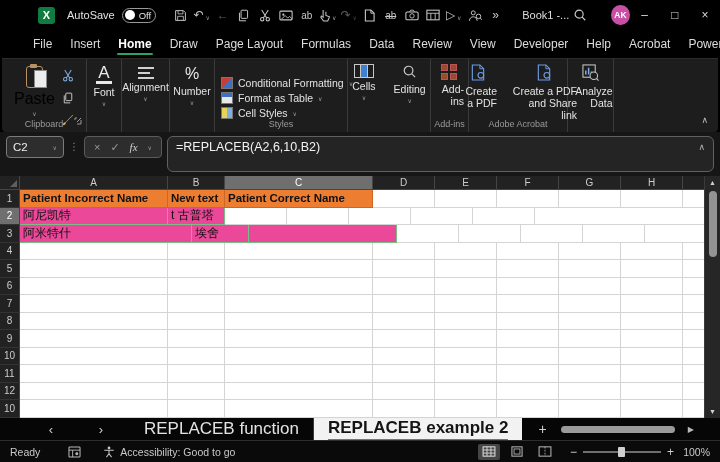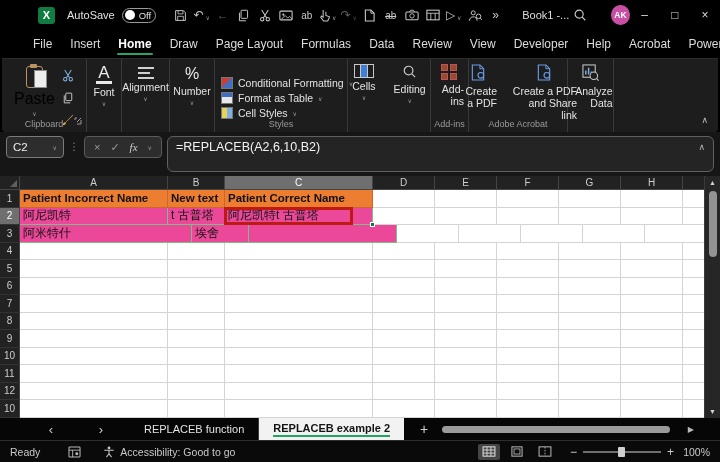--- a/index.html
+++ b/index.html
@@ -103,21 +103,21 @@
   .vscroll{position:absolute;top:0;right:0;width:16px;bottom:0;background:#262626;border-left:1px solid #3a3a3a;display:flex;flex-direction:column;align-items:center}
   .vs-arrow{color:#d0d0d0;font-size:7px;height:13px;display:flex;align-items:center}
   .vs-thumb{width:8px;height:66px;background:#939393;border-radius:4px;margin-top:2px}
   .vs-bottom{margin-top:auto}
 
   
   .tabbar{height:22px;flex:0 0 22px;background:#060606;display:flex;align-items:center;color:#d5d5d5}
   .tab-nav{width:22px;text-align:center;color:#cfcfcf;font-size:13px;line-height:1}
   .tab-nav.first{margin-left:40px}
   .tab-nav.second{margin-left:28px}
-  .sheet-tab{height:100%;display:flex;align-items:center;padding:16px 14px;font-size:11px;white-space:nowrap}
+  .sheet-tab{height:100%;display:flex;align-items:center;padding:16px 14px;font-size:17px;white-space:nowrap}
   .sheet-tab.inactive{color:#e2e2e2;margin-left:18px;border-right:1px solid #3a3a3a}
   .sheet-tab.active{background:#f2f2f2;color:#141414;font-weight:bold}
   .sheet-tab.active .tab-underline{border-bottom:2px solid #21a366;padding-bottom:1px}
   .add-sheet{margin-left:16px;font-size:14px;color:#cfcfcf}
   .h-scroll{flex:1;height:7px;margin:0 8px 0 14px;display:flex;align-items:center}
   .h-thumb{height:7px;width:96%;background:#9a9a9a;border-radius:4px}
   .h-arrow{color:#b8b8b8;font-size:8px;margin-right:26px}
 
   
   .statusbar{height:22px;flex:0 0 22px;background:#0a0a0a;border-top:1px solid #2e2e2e;display:flex;align-items:center;color:#c9c9c9;font-size:10.5px}
@@ -425,21 +425,20 @@
           <div class="cell" style="width: 62px;"></div>
           <div class="cell" style="width: 62px;"></div>
           <div class="cell" style="width: 62px;"></div>
           <div class="cell" style="width: 62px;"></div>
           <div class="cell fill"></div>
         </div>
         <div class="grow">
           <div class="rowh sel">2</div>
           <div class="cell grn" style="width: 148px;">阿尼凯特</div>
           <div class="cell grn" style="width: 57px;">t 古普塔</div>
-          <div class="cell grn" style="width: 148px;">阿尼凯特t 古普塔<div class="redbox" style="border-color: rgb(189, 27, 18);"></div><div class="handle"></div></div>
           <div class="cell" style="width: 62px;"></div>
           <div class="cell" style="width: 62px;"></div>
           <div class="cell" style="width: 62px;"></div>
           <div class="cell" style="width: 62px;"></div>
           <div class="cell" style="width: 62px;"></div>
           <div class="cell fill"></div>
         </div>
         <div class="grow">
           <div class="rowh">3</div>
           <div class="cell grn" style="width: 172px;">阿米特什</div>

